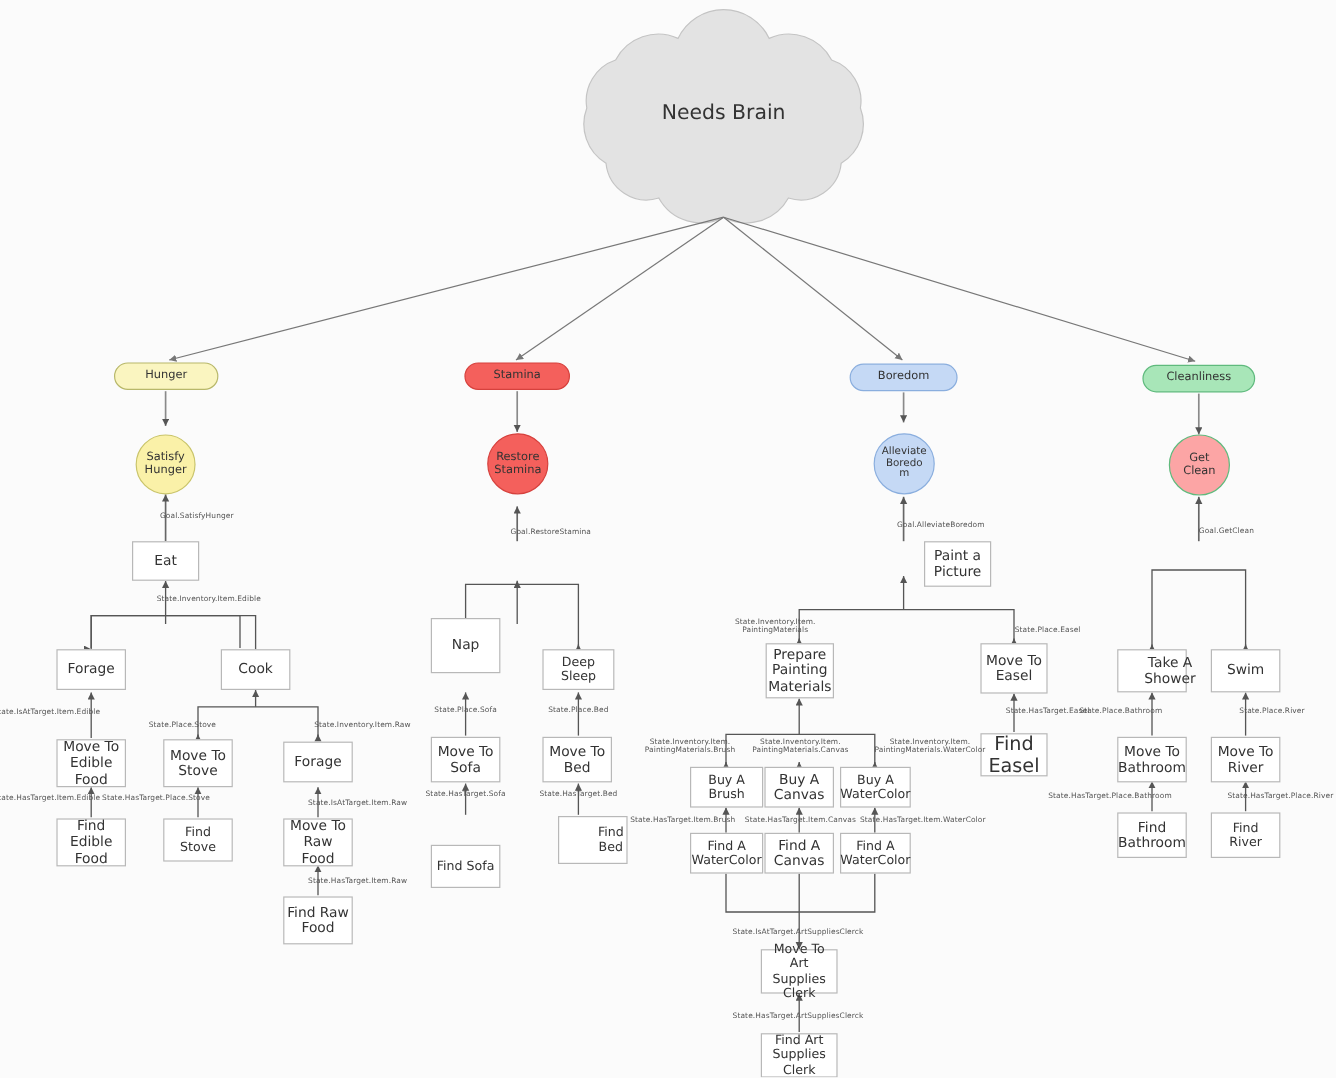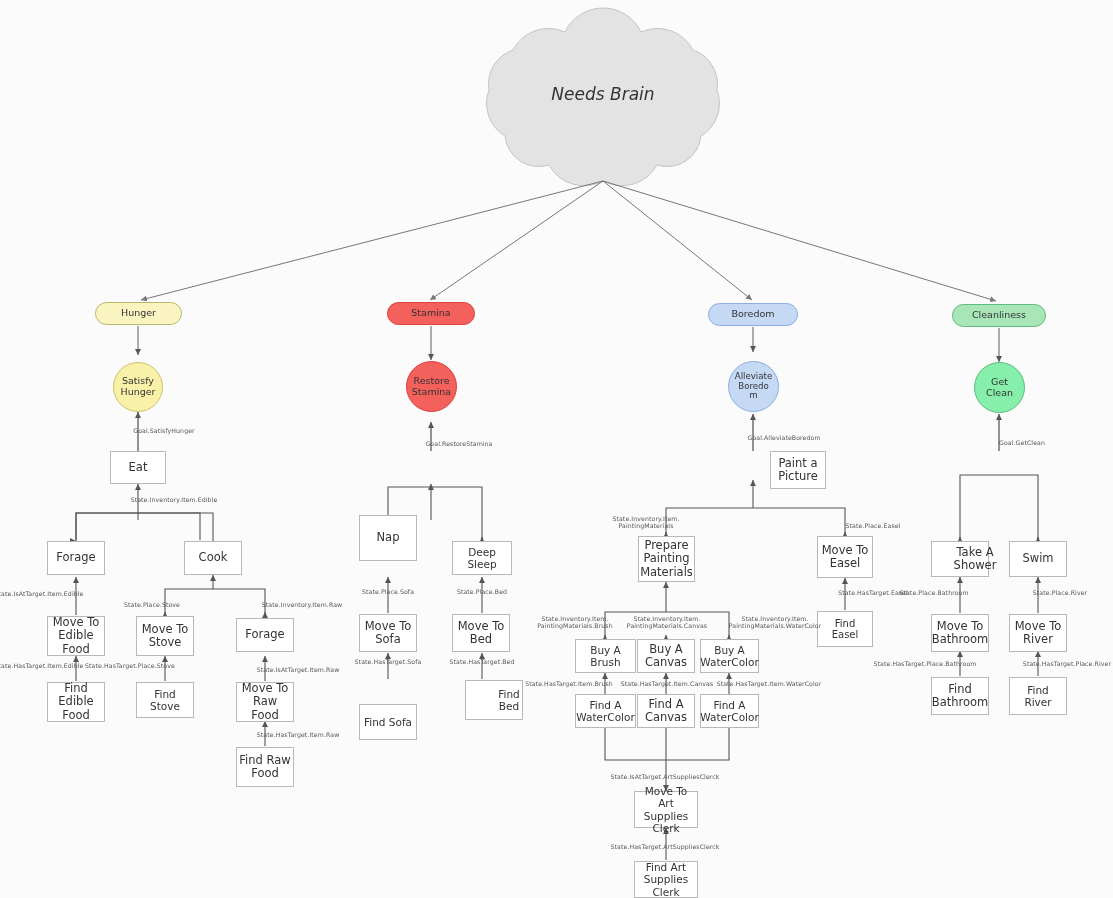--- a/index.html
+++ b/index.html
@@ -4,21 +4,21 @@
 <style>
   html,body{margin:0;padding:0;background:#fbfbfb;}
   body{font-family:"DejaVu Sans","Liberation Sans",sans-serif;}
   #stage{position:relative;width:1113px;height:898px;background:#fbfbfb;overflow:hidden;}
   #edges{position:absolute;left:0;top:0;width:1113px;height:898px;}
   .node{position:absolute;box-sizing:border-box;display:flex;align-items:center;
         justify-content:center;text-align:center;color:#333;line-height:1.15;}
   .box{border:1px solid #b8b8b8;background:#fff;font-size:11.5px;padding:2px;}
   .pill{border:1px solid #9a9a6a;border-radius:14px;font-size:9.5px;}
   .circ{border-radius:50%;font-size:9.5px;}
-  .cloudtxt{position:absolute;font-size:17px;color:#333;text-align:center;width:240px;font-style:italic;}
+  .cloudtxt{position:absolute;font-size:17px;color:#333;text-align:center;width:240px;}
   .elabel{position:absolute;font-size:6.2px;color:#555;white-space:pre;
           text-align:center;transform:translateX(-50%);letter-spacing:.1px;}
 </style>
 </head>
 <body>
 
 <div id="stage">
 
   <svg id="edges" viewBox="0 0 1113 898">
     <defs>
@@ -153,21 +153,21 @@
     </div>
   <div class="node circ" style="left:406px;top:361px;width:51px;height:51px;background:#f4605c;border:1px solid #d6413d;">
     <span style="white-space:pre-line">Restore
 Stamina</span>
     </div>
   <div class="node circ" style="left:728px;top:361px;width:51px;height:51px;background:#c5d9f5;border:1px solid #8aaede;">
     <span style="white-space:pre-line;font-size:8.6px">Alleviate
 Boredo
 m</span>
     </div>
-  <div class="node circ" style="left:974px;top:362px;width:51px;height:51px;background:#86efac;border:1px solid #5fba7d;">
+  <div class="node circ" style="left:974px;top:362px;width:51px;height:51px;background:#fca5a5;border:1px solid #5fba7d;">
     <span style="white-space:pre-line">Get
 Clean</span>
     </div>
 
   <div class="node box" style="left:110px;top:451px;width:56px;height:33px;">
     <span style="white-space:pre-line">Eat</span>
     </div>
   <div class="node box" style="left:47px;top:541px;width:58px;height:34px;">
     <span style="white-space:pre-line">Forage</span>
     </div>
@@ -229,21 +229,21 @@
   <div class="node box" style="left:638px;top:536px;width:57px;height:46px;">
     <span style="white-space:pre-line">Prepare
 Painting
 Materials</span>
     </div>
   <div class="node box" style="left:817px;top:536px;width:56px;height:42px;">
     <span style="white-space:pre-line">Move To
 Easel</span>
     </div>
   <div class="node box" style="left:817px;top:611px;width:56px;height:36px;">
-    <span style="white-space:pre-line;font-size:10px">Find Easel</span>
+    <span style="white-space:pre-line;font-size:16px">Find Easel</span>
     </div>
   <div class="node box" style="left:575px;top:639px;width:61px;height:34px;">
     <span style="white-space:pre-line;font-size:10.5px">Buy A Brush</span>
     </div>
   <div class="node box" style="left:637px;top:639px;width:58px;height:34px;">
     <span style="white-space:pre-line">Buy A
 Canvas</span>
     </div>
   <div class="node box" style="left:700px;top:639px;width:59px;height:34px;">
     <span style="white-space:pre-line;font-size:10.5px">Buy A

